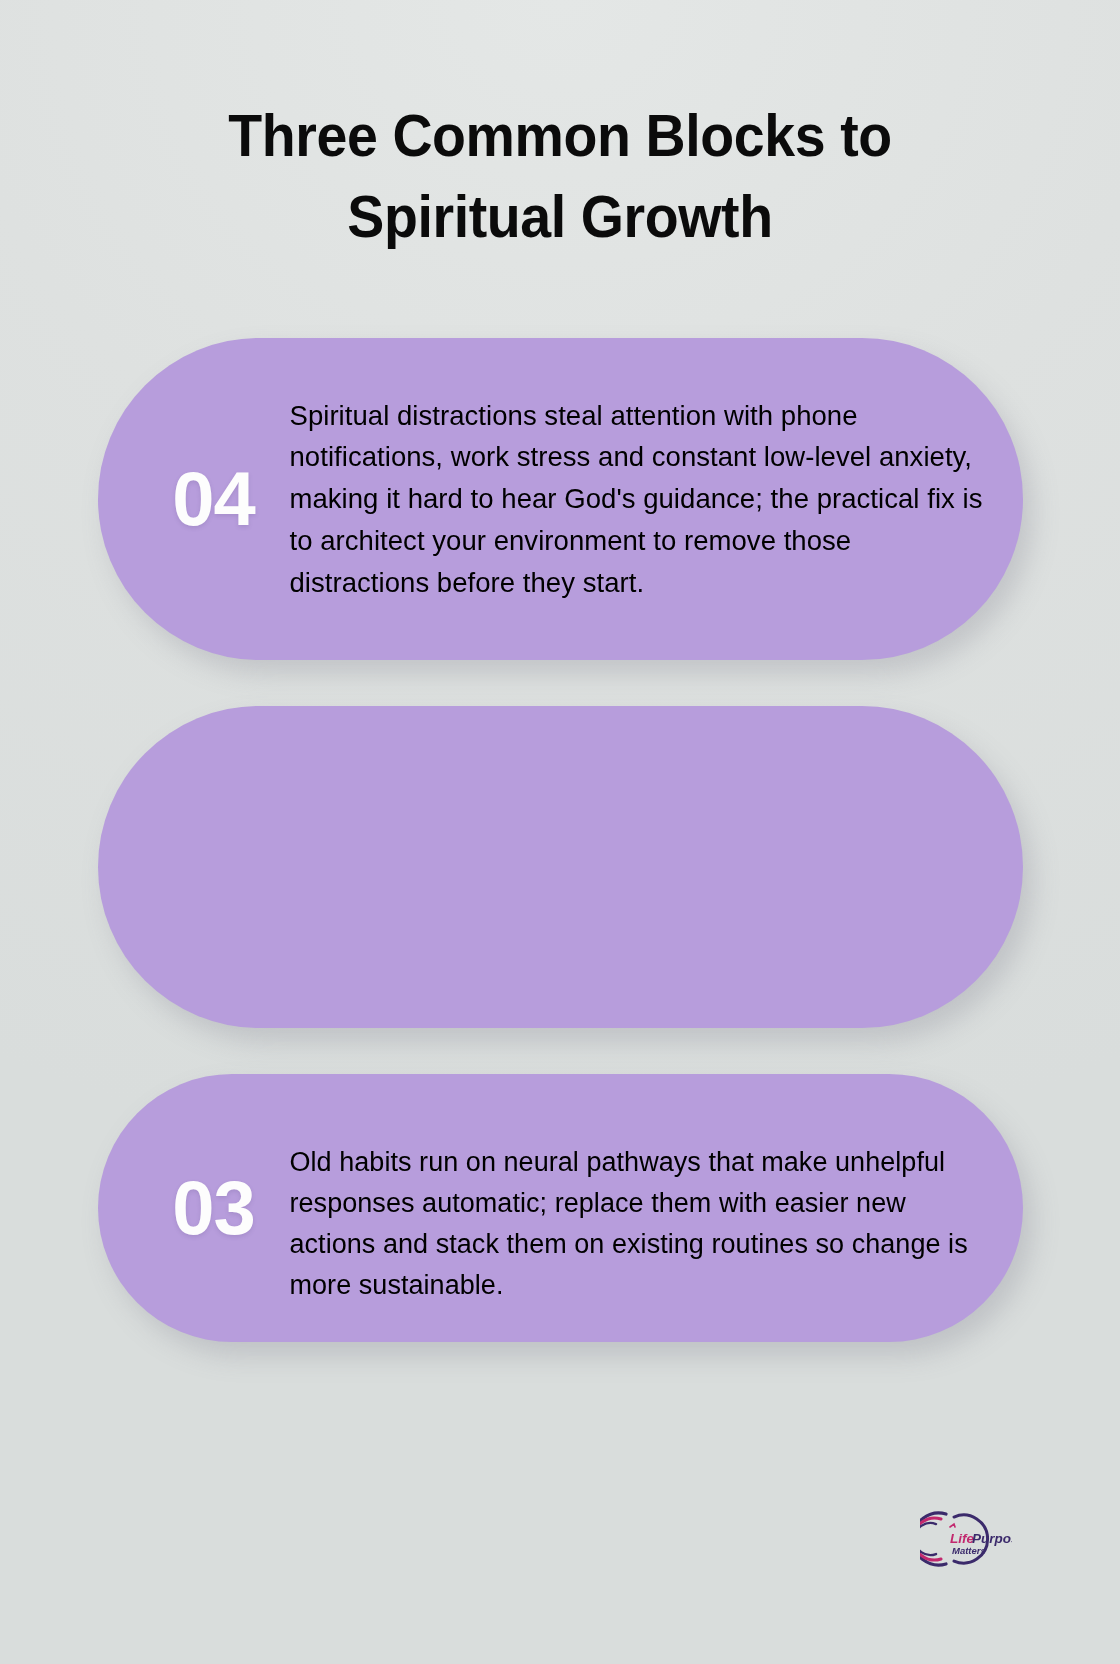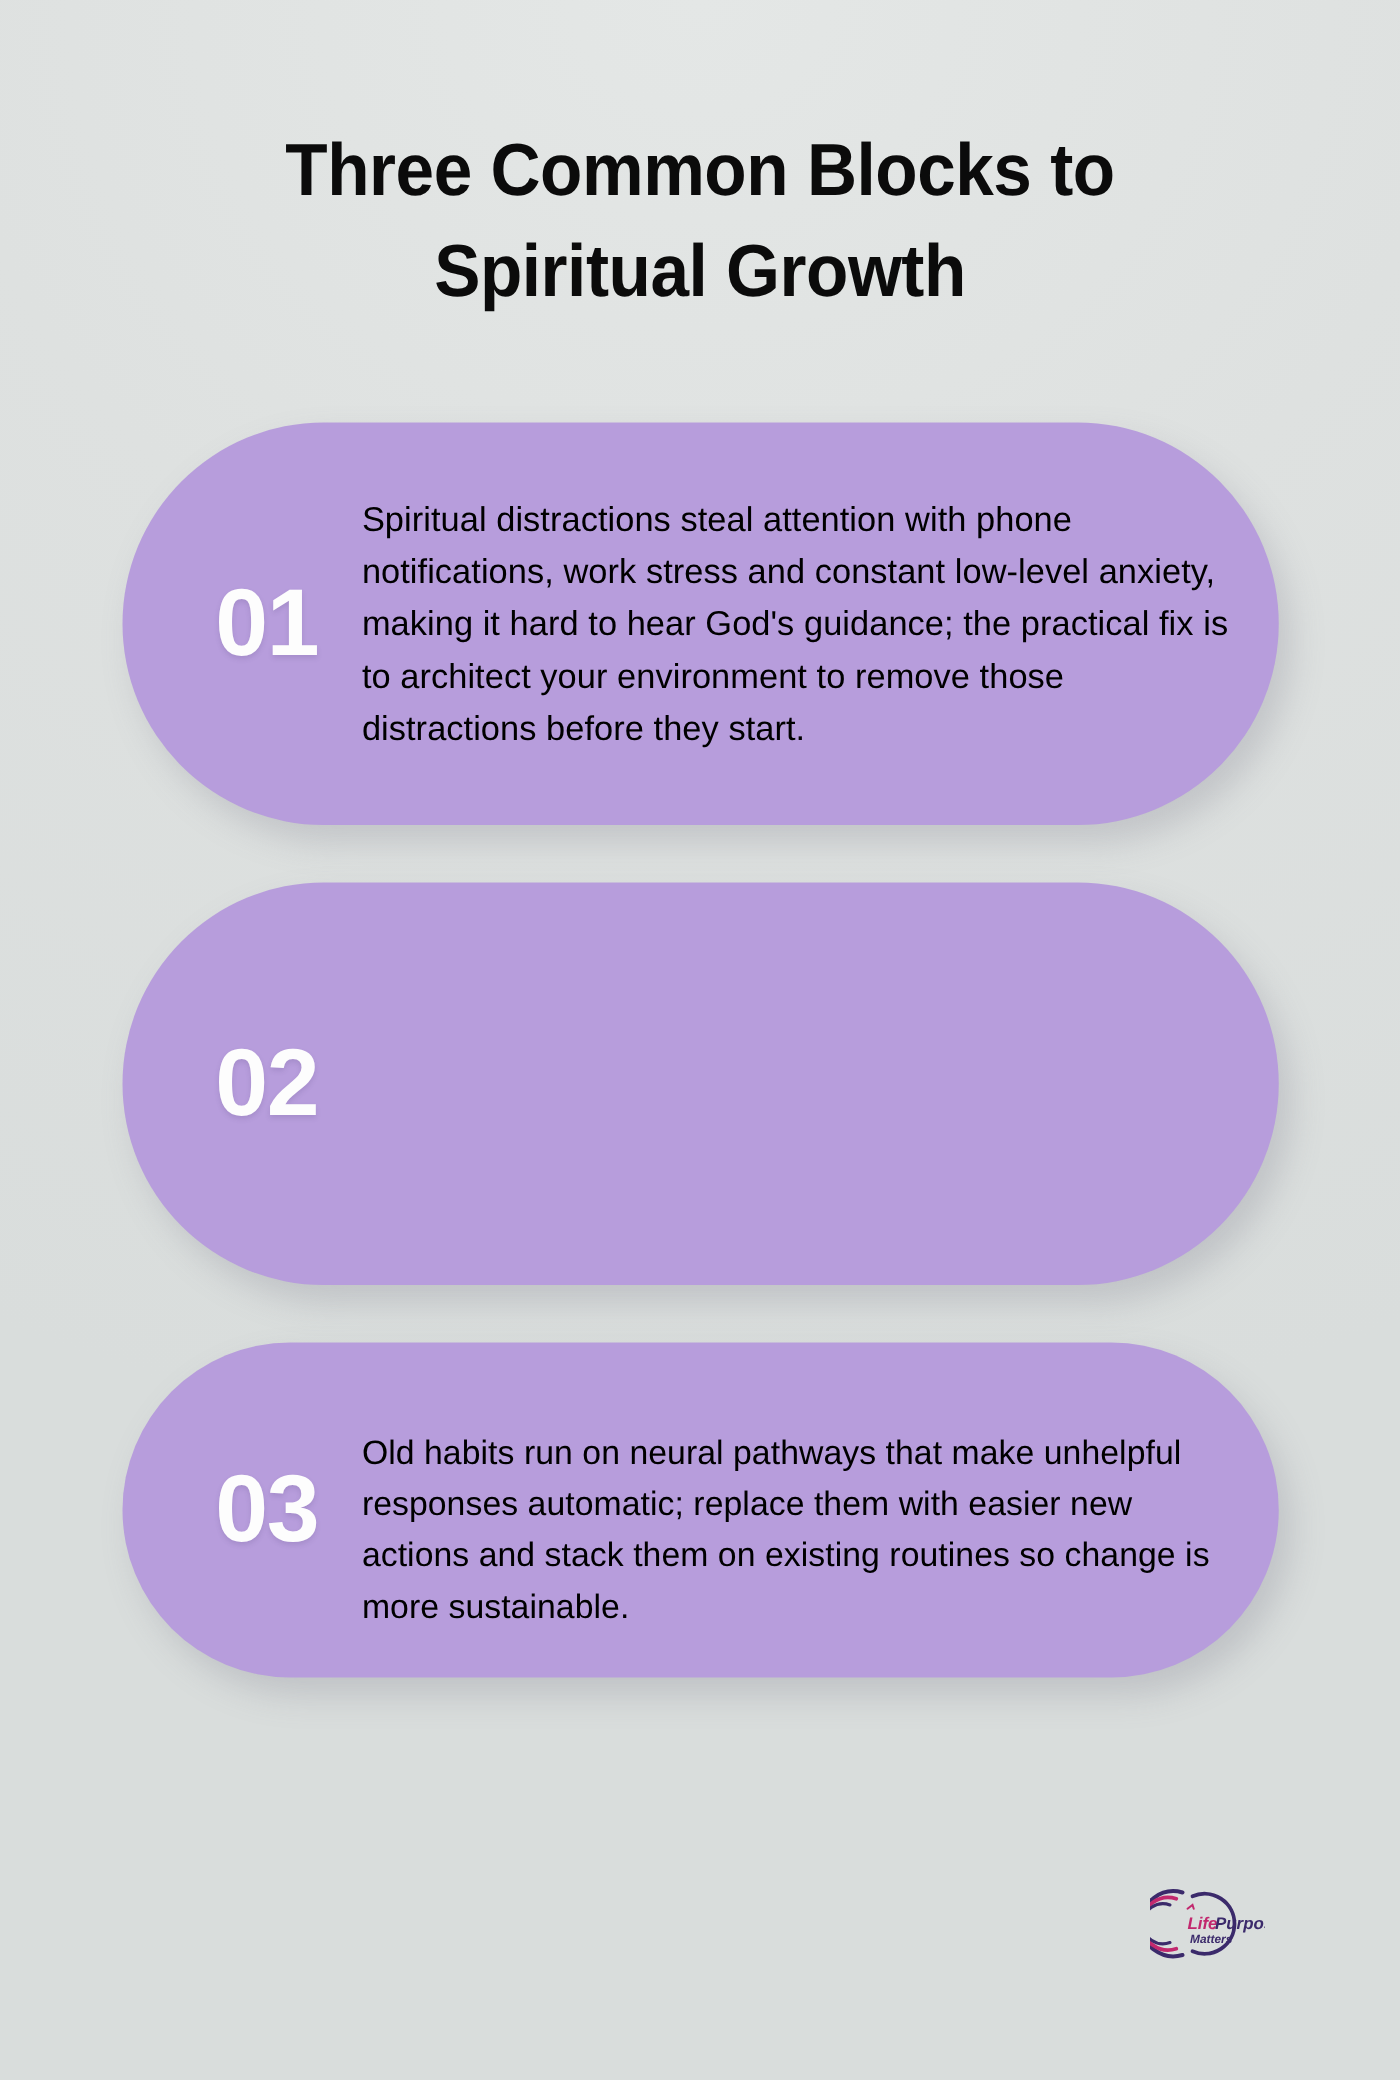--- a/index.html
+++ b/index.html
@@ -106,26 +106,25 @@
 
 <div id="canvas">
 
   <div class="title-wrap">
     <h1 class="title"><span>Three Common Blocks to</span><br><span>Spiritual Growth</span></h1>
   </div>
 
   <div class="cards">
 
     <div class="card" id="card-1">
-      <div class="card-number">01</div>
+      <div class="card-number">04</div>
       <div class="card-text">Spiritual distractions steal attention with phone notifications, work stress and constant low-level anxiety, making it hard to hear God's guidance; the practical fix is to architect your environment to remove those distractions before they start.</div>
     </div>
 
     <div class="card" id="card-2">
-      <div class="card-number">02</div>
     </div>
 
     <div class="card" id="card-3">
       <div class="card-number">03</div>
       <div class="card-text">Old habits run on neural pathways that make unhelpful responses automatic; replace them with easier new actions and stack them on existing routines so change is more sustainable.</div>
     </div>
 
   </div>
 
   <div class="logo">

